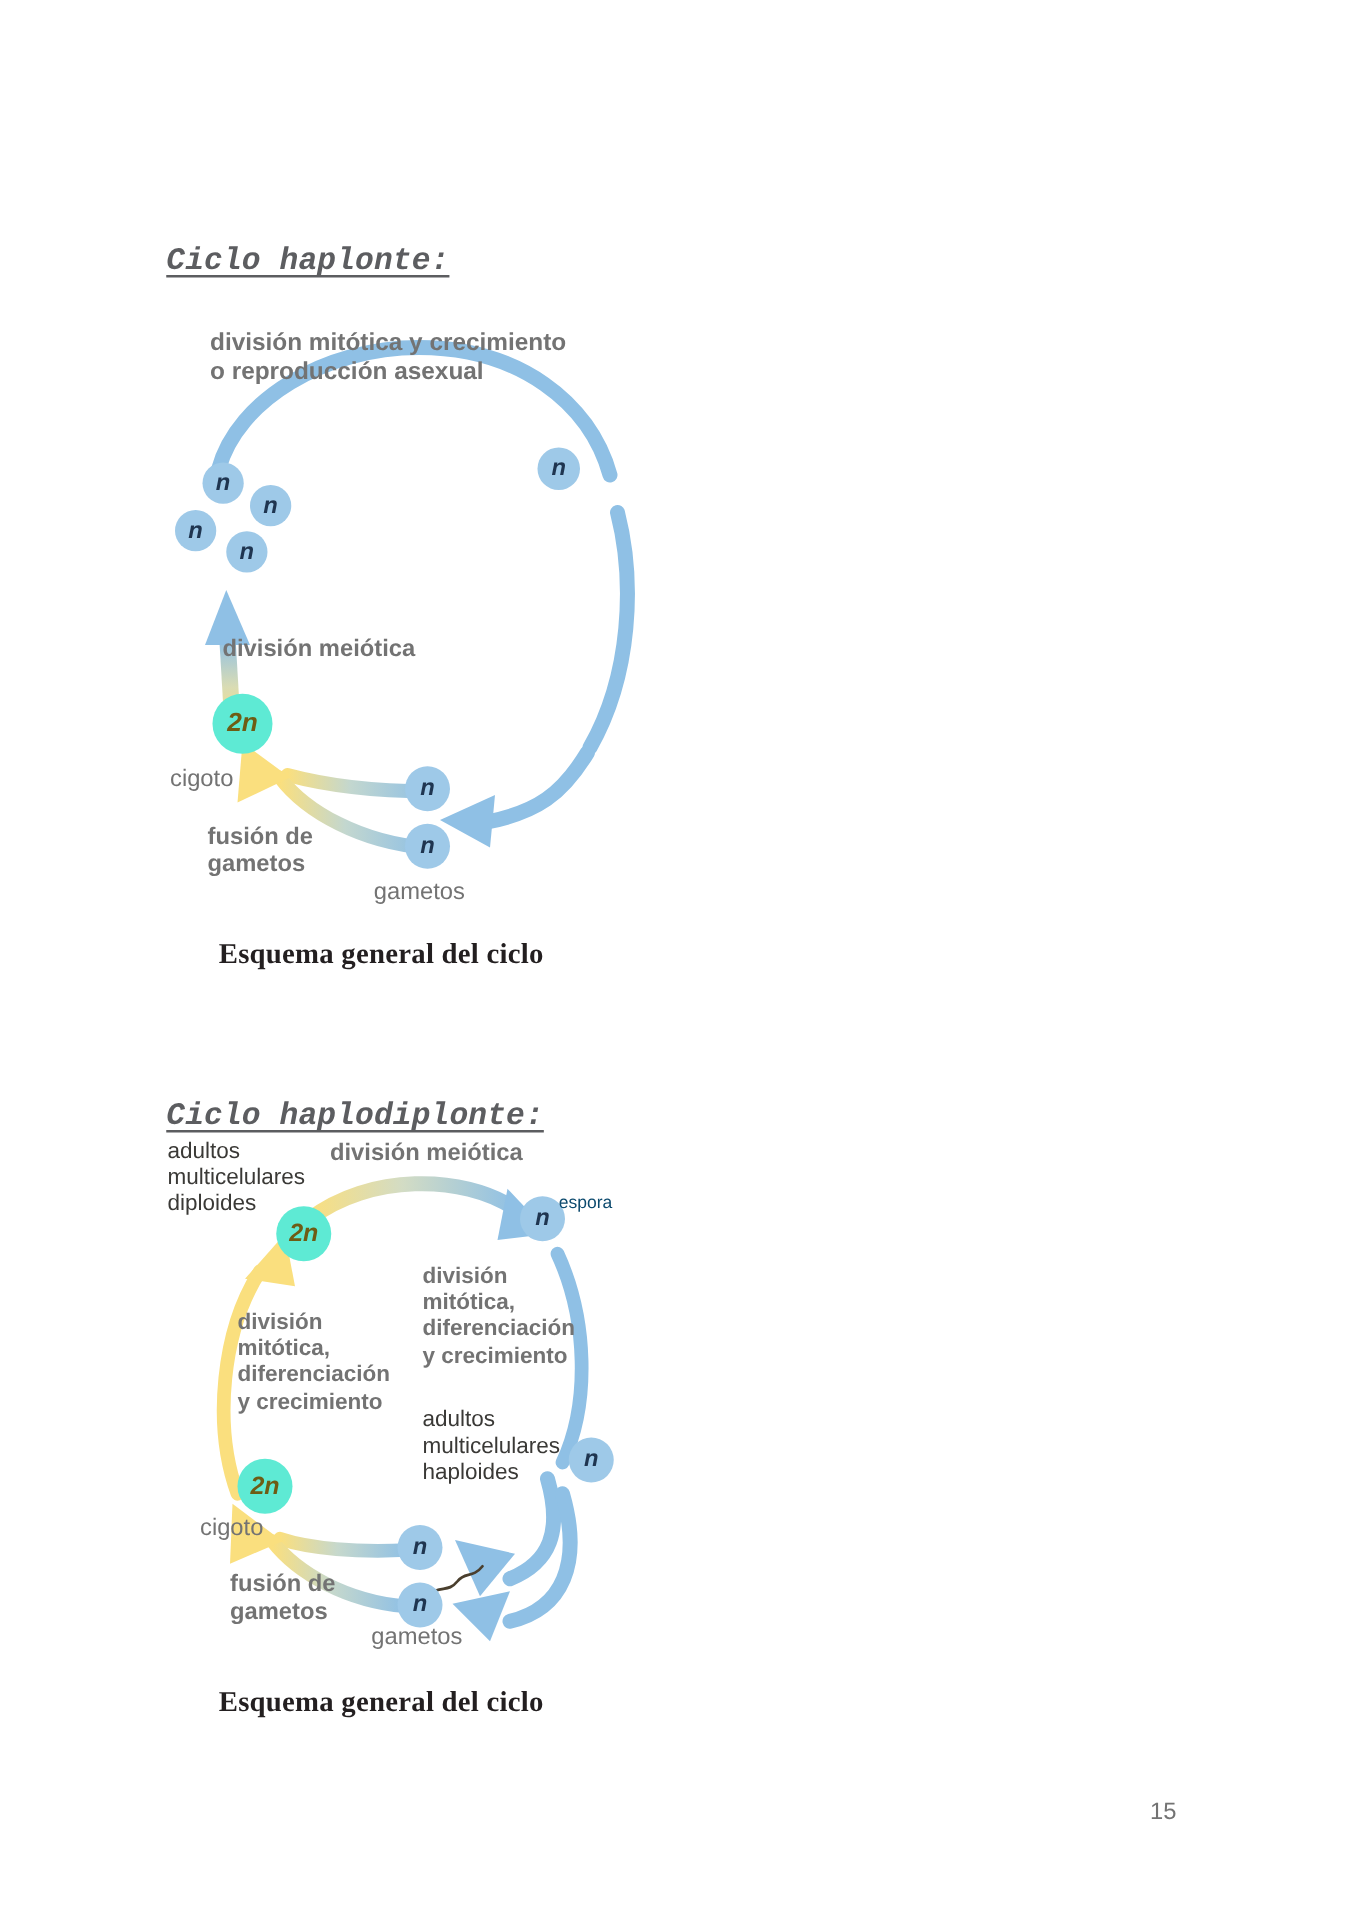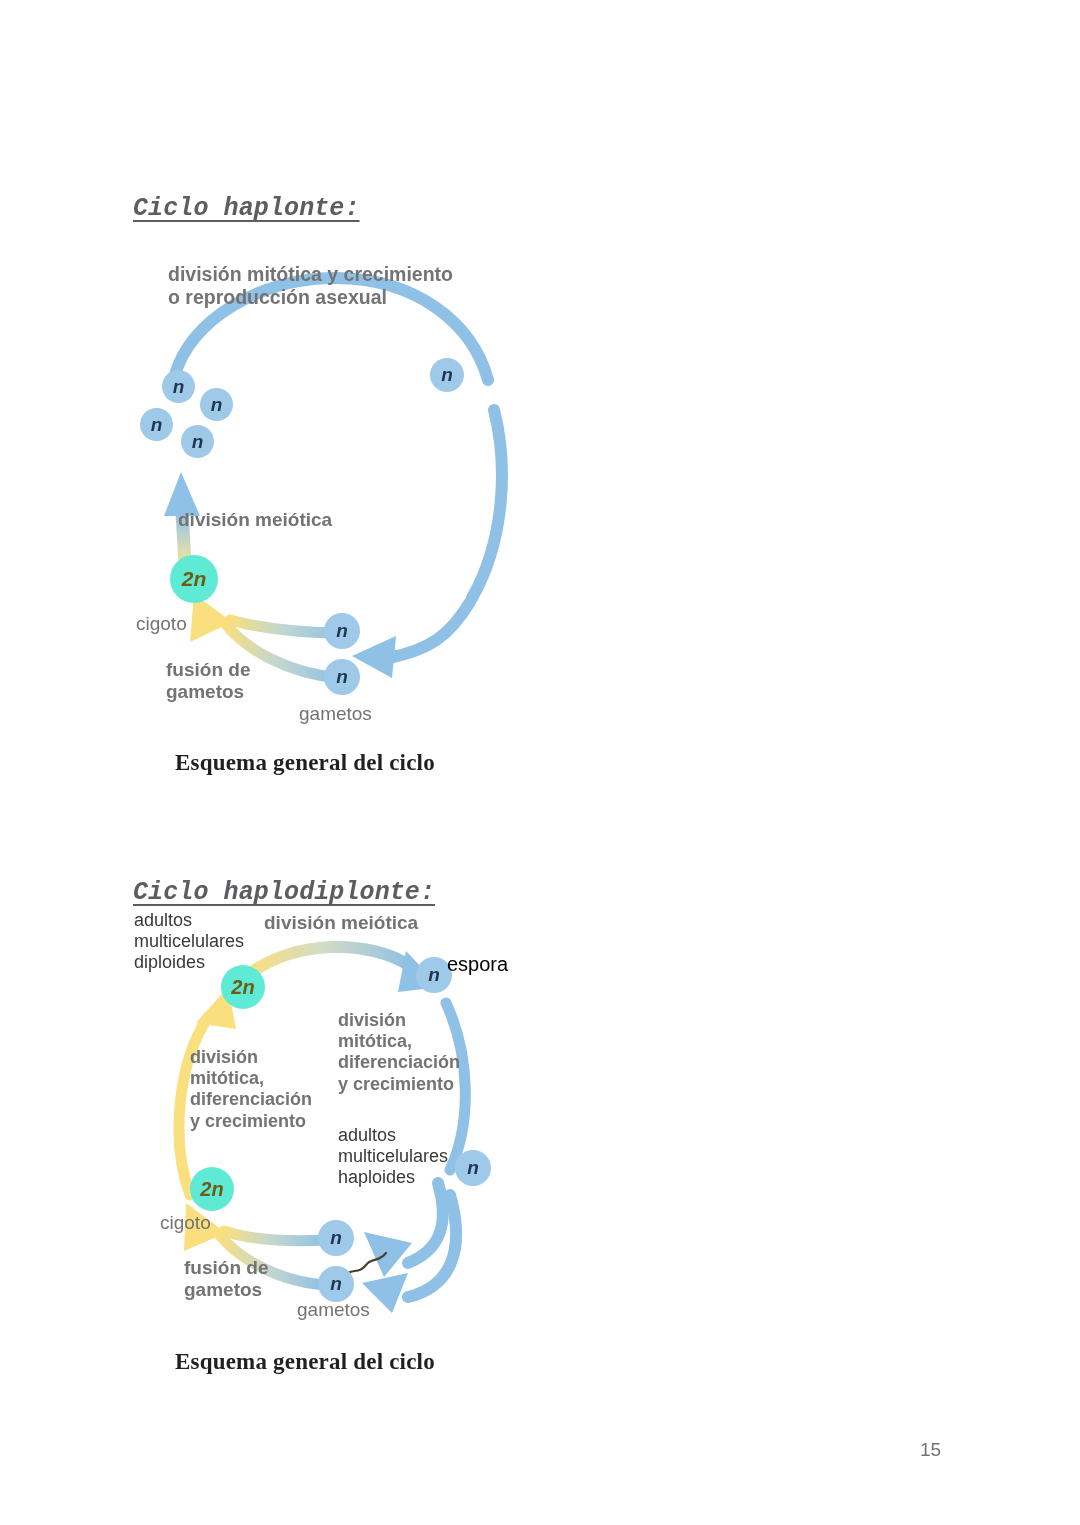--- a/index.html
+++ b/index.html
@@ -73,21 +73,21 @@
   
   .d1-top      { left: 168px; top: 263px;  font-size: 19.5px; }
   .d1-meiosis  { left: 178px; top: 509px;  font-size: 19px; }
   .d1-cigoto   { left: 136px; top: 613px;  font-size: 19px; font-weight: normal; }
   .d1-fusion   { left: 166px; top: 659px;  font-size: 19px; }
   .d1-gametos  { left: 299px; top: 703px;  font-size: 19px; font-weight: normal; }
 
   
   .d2-adultos-dip { left: 134px; top: 910px;  font-size: 18px; font-weight: normal; color:#3a3936;}
   .d2-meiosis     { left: 264px; top: 912px;  font-size: 19px; }
-  .d2-espora      { left: 447px; top: 953px;  font-size: 20px; font-weight: normal; color:#000000;}
+  .d2-espora      { left: 447px; top: 953px;  font-size: 14px; font-weight: normal; color:#0c4a6e;}
   .d2-mitosis-r   { left: 338px; top: 1010px; font-size: 18px; }
   .d2-mitosis-l   { left: 190px; top: 1047px; font-size: 18px; }
   .d2-adultos-hap { left: 338px; top: 1125px; font-size: 18px; font-weight: normal; color:#3a3936;}
   .d2-cigoto      { left: 160px; top: 1212px; font-size: 19px; font-weight: normal; }
   .d2-fusion      { left: 184px; top: 1257px; font-size: 19px; }
   .d2-gametos     { left: 297px; top: 1299px; font-size: 19px; font-weight: normal; }
 
   
   .cell {
     position: absolute;

